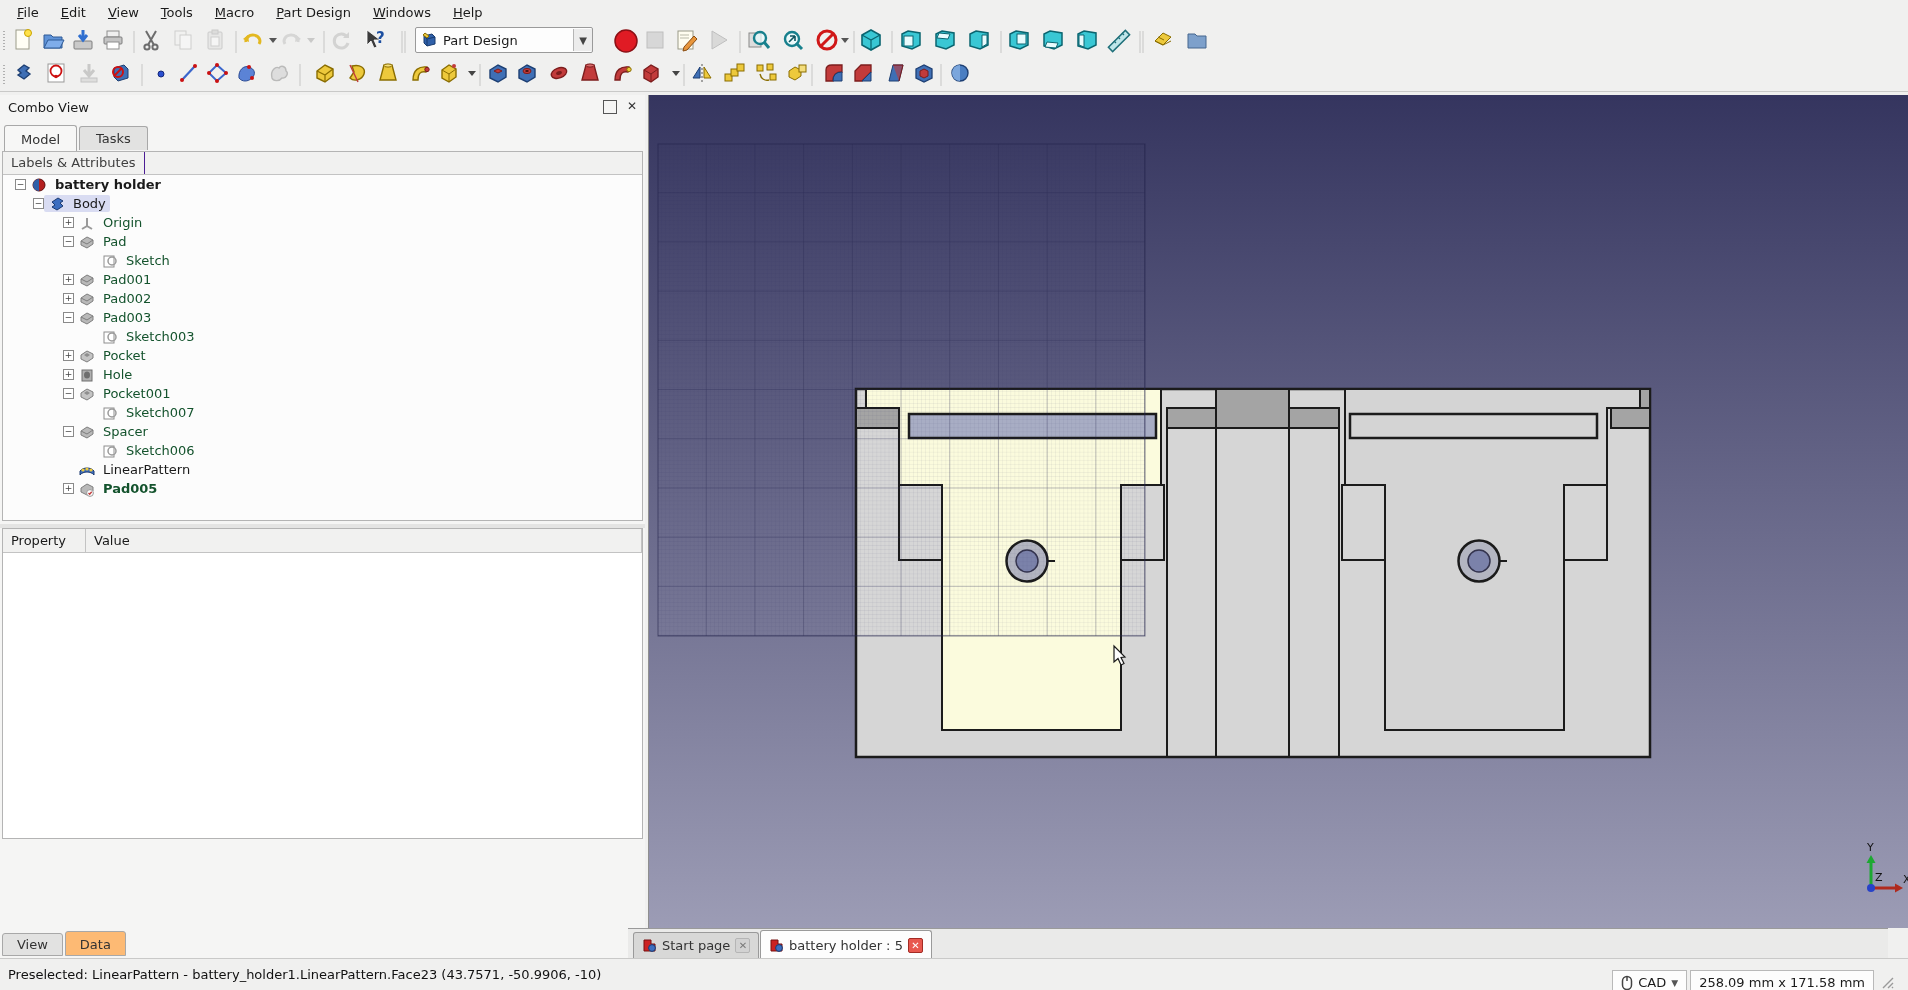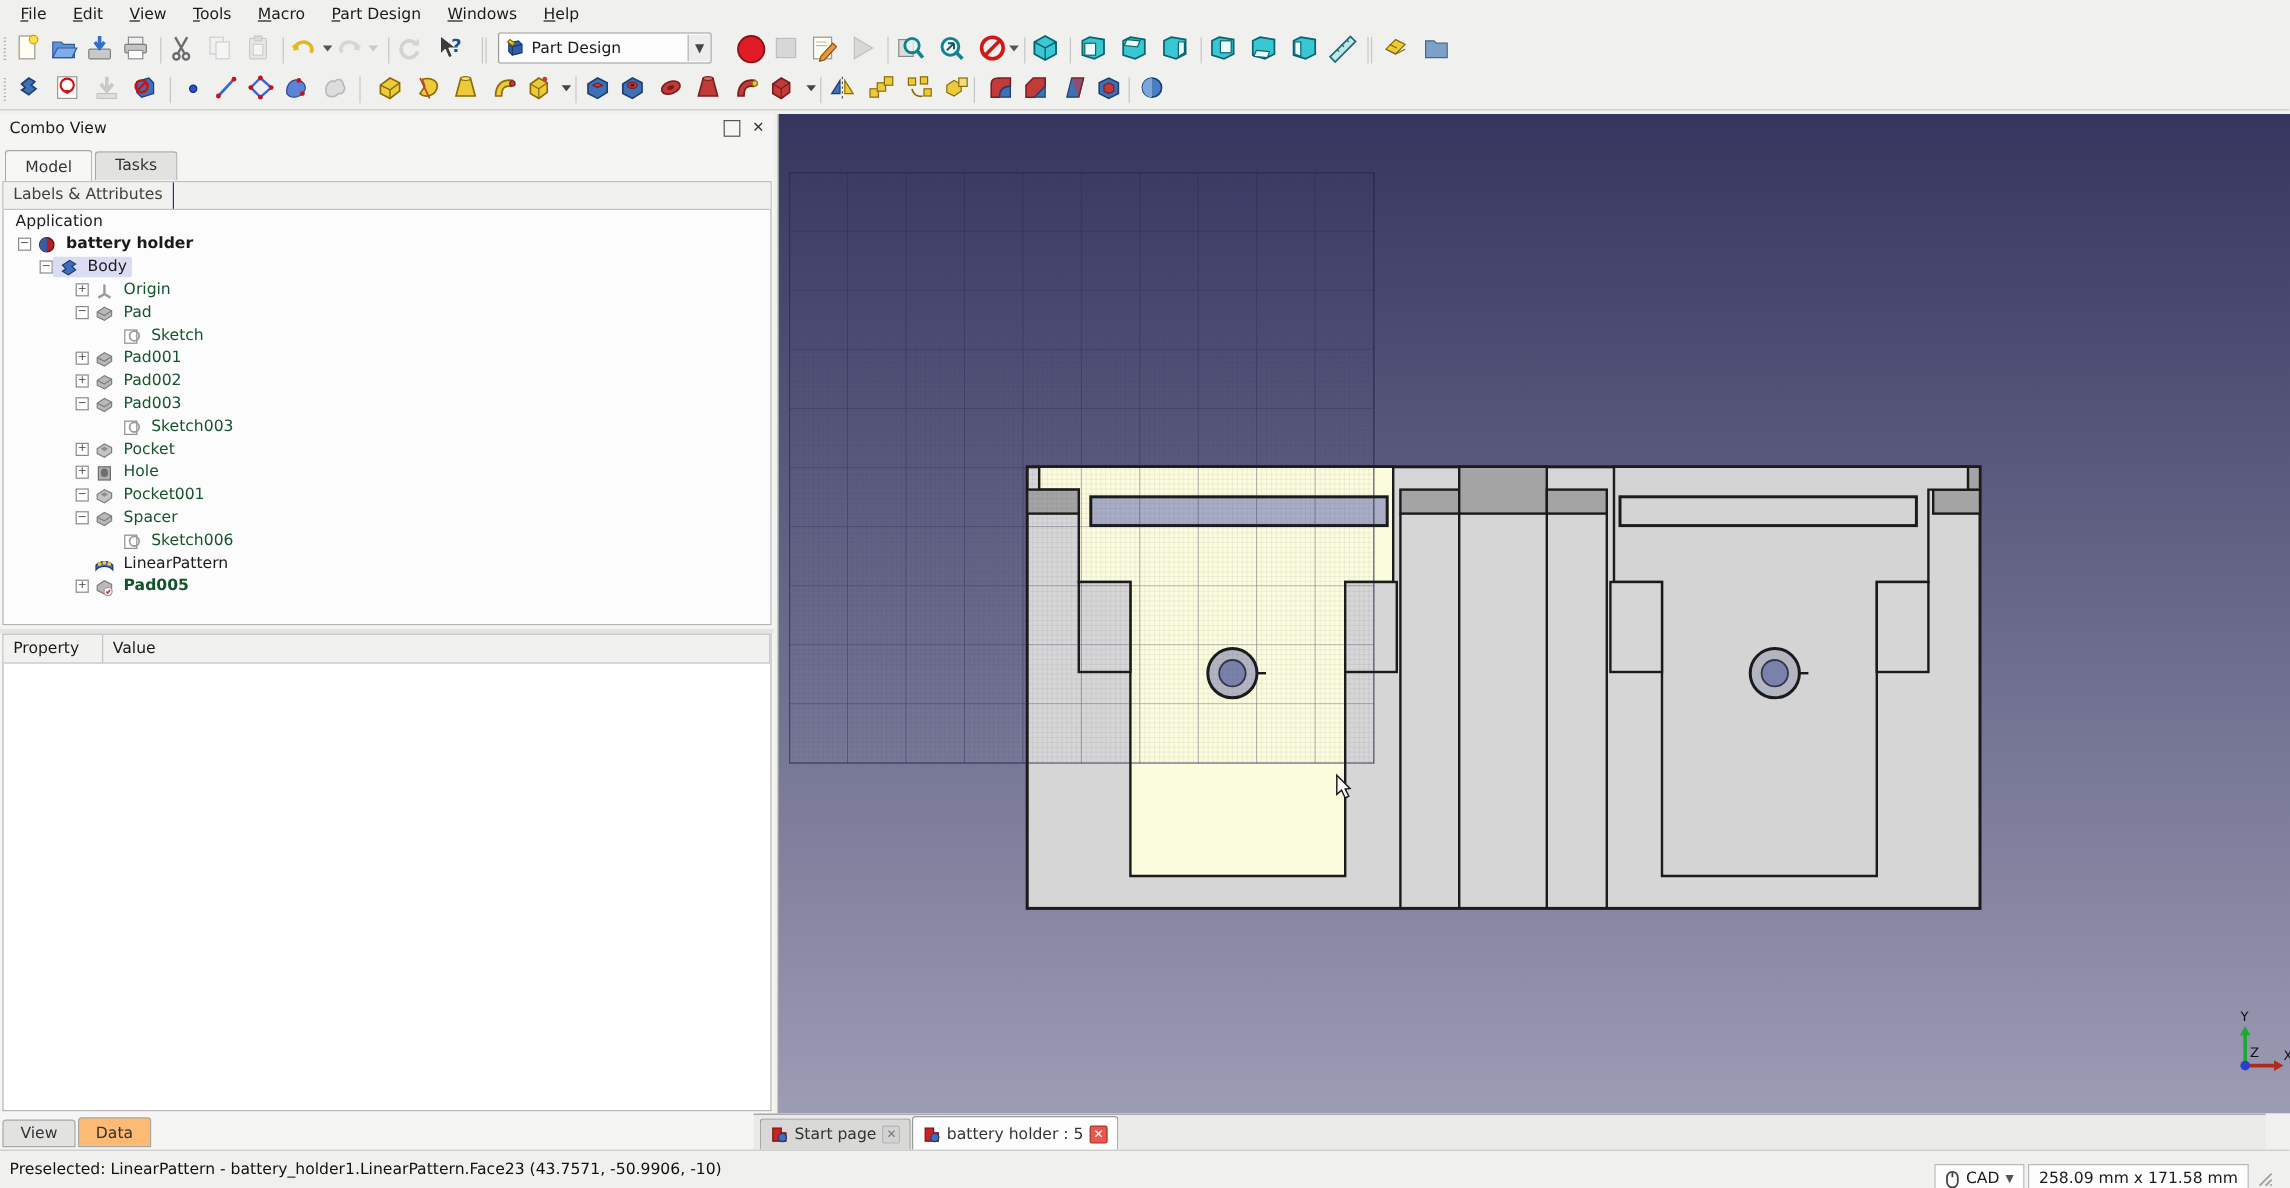--- a/index.html
+++ b/index.html
@@ -41,21 +41,21 @@
          text-align:center; color:#444; flex:none; }
   .noexp { width:11px; flex:none; }
   .ticon { width:16px; height:16px; margin:0 4px 0 5px; flex:none; }
   .tlabel { padding:1px 4px; }
   .trow.dis .tlabel { color:#14532d; }
   .trow.bold .tlabel { font-weight:bold; }
   .trow .rc { display:flex; align-items:center; }
   .trow.sel .rc { background:#d9dcf2; border-radius:2px; }
   .ind1{padding-left:12px}.ind2{padding-left:30px}.ind3{padding-left:60px}.ind4{padding-left:94px}
   #splitter { position:absolute; left:0; top:429px; width:645px; height:4px; background:#e4e4e3; }
-  #prop-table { position:absolute; left:2px; top:433px; width:641px; height:398px; background:#fff;
+  #prop-table { position:absolute; left:2px; top:433px; width:641px; height:311px; background:#fff;
                 border:1px solid #b4b4b4; }
   #prop-head { height:24px; background:#f1f1f0; border-bottom:1px solid #c3c3c3; display:flex; }
   #prop-head .pcell { padding:4px 8px; border-right:1px solid #c3c3c3; }
   #prop-head .pcell.c1 { width:83px; }
   #bottom-tabs { position:absolute; left:2px; top:833px; height:28px; display:flex; align-items:flex-end; }
   .btab { padding:3px 14px; border:1px solid #a8a8a8; background:#e2e2e1; border-radius:3px 3px 0 0;
           margin-right:2px; color:#333; }
   .btab.active { background:#fdba74; padding-top:5px; }
 
   
@@ -437,25 +437,20 @@
   <div id="panel-tabs">
     <span class="ptab active">Model</span>
     <span class="ptab">Tasks</span>
   </div>
 
   <div id="tree-wrap">
     <div id="tree-header">
       <span class="hcell">Labels &amp; Attributes</span>
     </div>
 
-    <div class="trow" style="padding-left:6px">
-      <span class="rc">
-          <span class="tlabel">Application</span>
-        </span>
-    </div>
     <div class="trow bold ind1">
       <span class="exp">−</span>
       <span class="rc">
           <svg class="ticon">
             <circle cx="8" cy="8" r="6" fill="#b41f1f" stroke="#5e0d0d"></circle>
             <path d="M8 2 a6 6 0 0 0 0 12 z" fill="#2f5fa8"></path>
           </svg>
       <span class="tlabel">battery holder</span>
         </span>
     </div>
@@ -556,20 +551,29 @@
         </span>
     </div>
     <div class="trow dis ind3">
       <span class="exp">−</span>
       <span class="rc">
           <svg class="ticon">
             <path d="M2 7 l6 -4 6 3 0 4 -6 4 -6 -3 z" fill="#c4c4c4" stroke="#7e7e7e"></path>
             <path d="M5 7 l3 -2 3 2 -3 2 z" fill="#8e8e8e"></path>
           </svg>
       <span class="tlabel">Pocket001</span>
+        </span>
+    </div>
+    <div class="trow dis ind4">
+      <span class="rc">
+          <svg class="ticon">
+            <rect x="2" y="3" width="10" height="11" fill="#fff" stroke="#8e8e8e"></rect>
+            <circle cx="10" cy="8" r="4" fill="none" stroke="#9a9a9a" stroke-width="1.5"></circle>
+          </svg>
+      <span class="tlabel">Sketch007</span>
         </span>
     </div>
     <div class="trow dis ind3">
       <span class="exp">−</span>
       <span class="rc">
           <svg class="ticon">
             <path d="M2 7 l6 -4 6 3 0 4 -6 4 -6 -3 z" fill="#b9b9b9" stroke="#7e7e7e"></path>
             <path d="M2 7 l6 3 6 -4" fill="none" stroke="#7e7e7e"></path>
           </svg>
       <span class="tlabel">Spacer</span>

